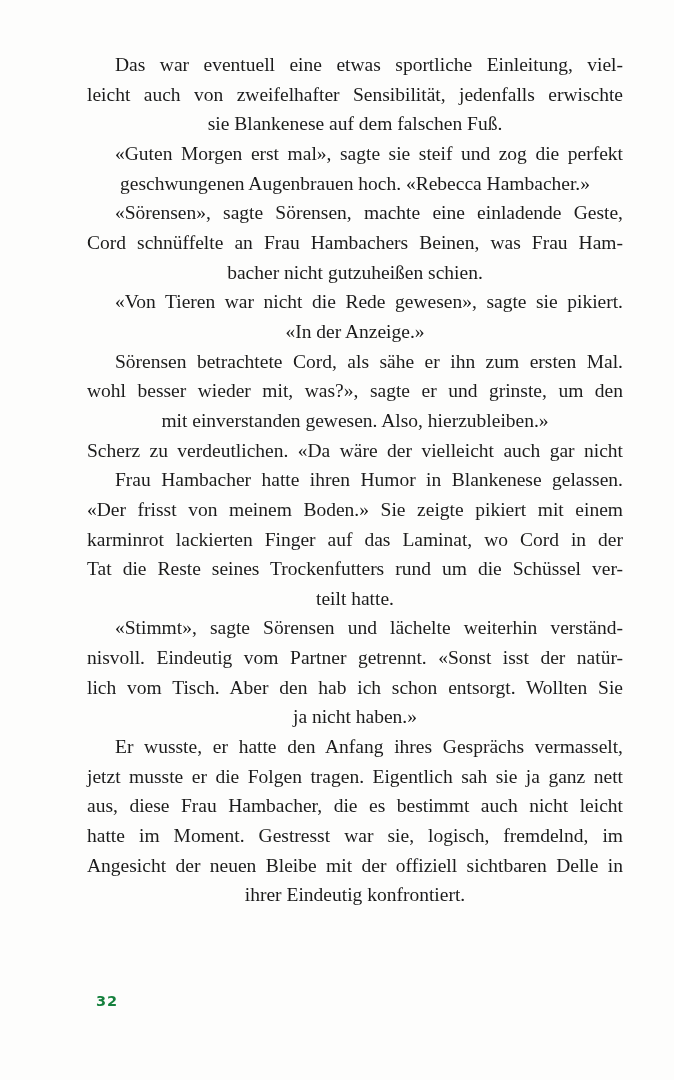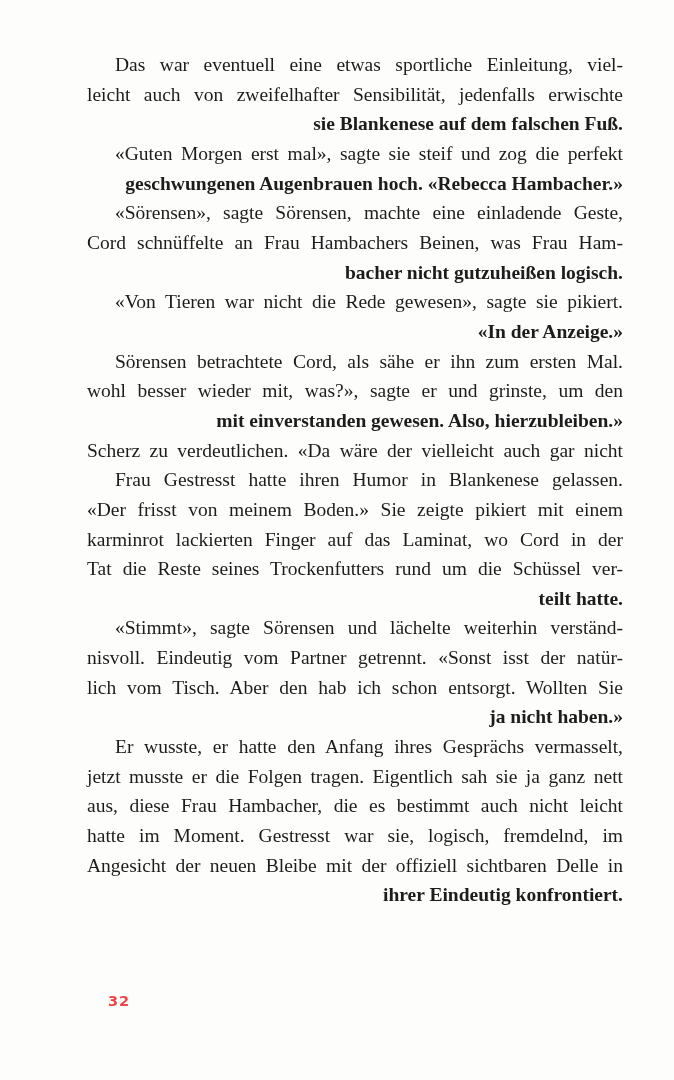--- a/index.html
+++ b/index.html
@@ -33,68 +33,67 @@
     padding: 0;
   }
   .line {
     display: block;
   }
   .line-just {
     text-align: justify;
     text-align-last: justify;
   }
   .line-last {
-    text-align: right;
-    font-weight: bold;
+    text-align: center;
   }
   .indent {
     text-indent: 28px;
   }
   .page-number {
     position: absolute;
-    left: 108px;
+    left: 96px;
     top: 993px;
     font-family: "DejaVu Sans", sans-serif;
     font-weight: bold;
     font-size: 14.5px;
     letter-spacing: 1px;
-    color: #ef4444;
+    color: #15803d;
   }
 </style>
 </head>
 <body>
 
 <div class="book-page">
   <div class="page-text">
       <p>
         <span class="line line-just indent">Das war eventuell eine etwas sportliche Einleitung, viel-</span>
         <span class="line line-just">leicht auch von zweifelhafter Sensibilität, jedenfalls erwischte</span>
         <span class="line line-last">sie Blankenese auf dem falschen Fuß.</span>
       </p>
       <p>
         <span class="line line-just indent">«Guten Morgen erst mal», sagte sie steif und zog die perfekt</span>
         <span class="line line-last">geschwungenen Augenbrauen hoch. «Rebecca Hambacher.»</span>
       </p>
       <p>
         <span class="line line-just indent">«Sörensen», sagte Sörensen, machte eine einladende Geste,</span>
         <span class="line line-just">Cord schnüffelte an Frau Hambachers Beinen, was Frau Ham-</span>
-        <span class="line line-last">bacher nicht gutzuheißen logisch.</span>
+        <span class="line line-last">bacher nicht gutzuheißen schien.</span>
       </p>
       <p>
         <span class="line line-just indent">«Von Tieren war nicht die Rede gewesen», sagte sie pikiert.</span>
         <span class="line line-last">«In der Anzeige.»</span>
       </p>
       <p>
         <span class="line line-just indent">Sörensen betrachtete Cord, als sähe er ihn zum ersten Mal.</span>
         <span class="line line-just">wohl besser wieder mit, was?», sagte er und grinste, um den</span>
         <span class="line line-last">mit einverstanden gewesen. Also, hierzubleiben.»</span>
         <span class="line line-just">Scherz zu verdeutlichen. «Da wäre der vielleicht auch gar nicht</span>
       </p>
       <p>
-        <span class="line line-just indent">Frau Gestresst hatte ihren Humor in Blankenese gelassen.</span>
+        <span class="line line-just indent">Frau Hambacher hatte ihren Humor in Blankenese gelassen.</span>
         <span class="line line-just">«Der frisst von meinem Boden.» Sie zeigte pikiert mit einem</span>
         <span class="line line-just">karminrot lackierten Finger auf das Laminat, wo Cord in der</span>
         <span class="line line-just">Tat die Reste seines Trockenfutters rund um die Schüssel ver-</span>
         <span class="line line-last">teilt hatte.</span>
       </p>
       <p>
         <span class="line line-just indent">«Stimmt», sagte Sörensen und lächelte weiterhin verständ-</span>
         <span class="line line-just">nisvoll. Eindeutig vom Partner getrennt. «Sonst isst der natür-</span>
         <span class="line line-just">lich vom Tisch. Aber den hab ich schon entsorgt. Wollten Sie</span>
         <span class="line line-last">ja nicht haben.»</span>

